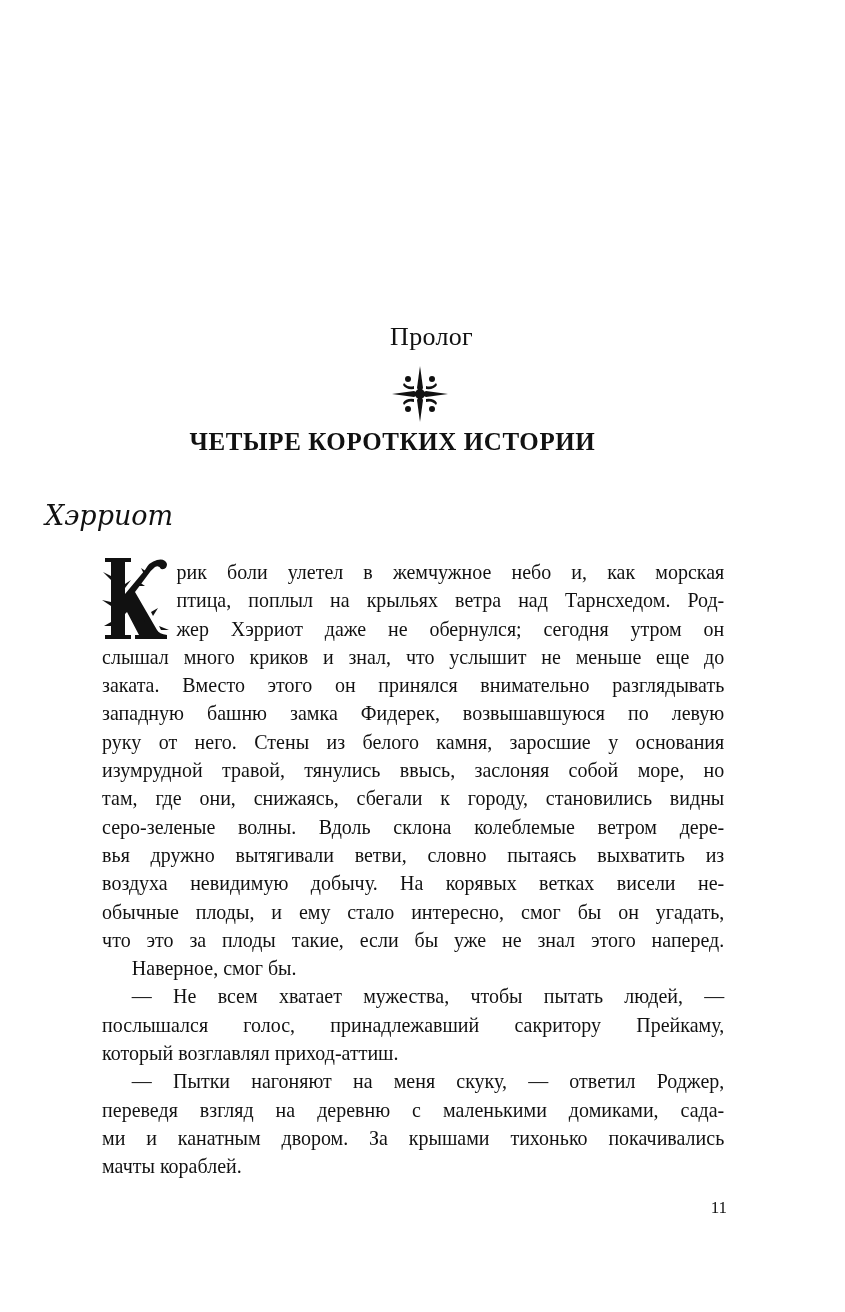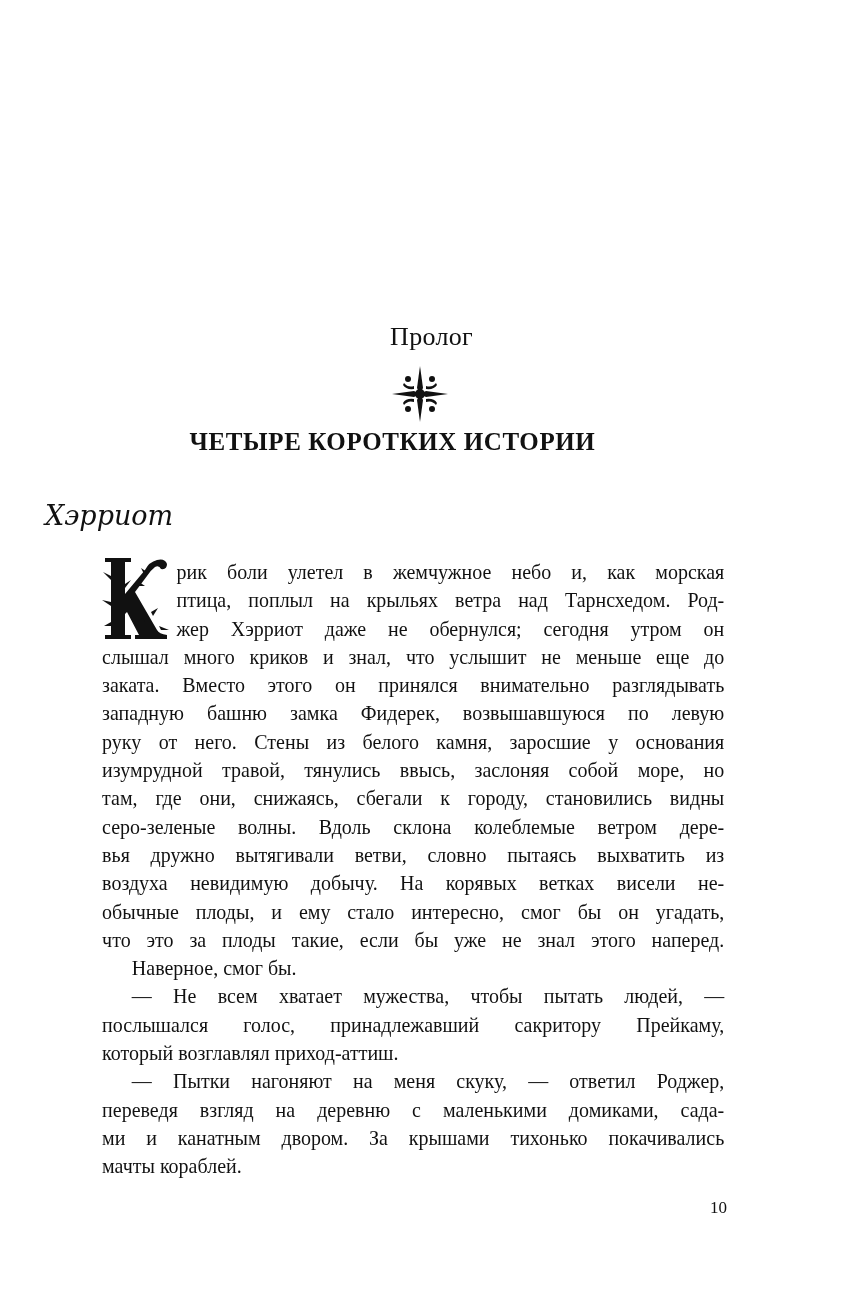--- a/index.html
+++ b/index.html
@@ -97,15 +97,15 @@
     <span class="line last" style="margin-left:-30px;padding-left:32px;width:637px">Наверное, смог бы.</span>
     <span class="line" style="margin-left:-30px;padding-left:32px;width:637px">— Не всем хватает мужества, чтобы пытать людей, —</span>
     <span class="line" style="margin-left:-30px;width:669px">послышался голос, принадлежавший сакритору Прейкаму,</span>
     <span class="line last" style="margin-left:-30px;width:669px">который возглавлял приход-аттиш.</span>
     <span class="line" style="margin-left:-30px;padding-left:32px;width:637px">— Пытки нагоняют на меня скуку, — ответил Роджер,</span>
     <span class="line" style="margin-left:-30px;width:669px">переведя взгляд на деревню с маленькими домиками, сада-</span>
     <span class="line" style="margin-left:-30px;width:669px">ми и канатным двором. За крышами тихонько покачивались</span>
     <span class="line last" style="margin-left:-30px;width:669px">мачты кораблей.</span>
   </div>
 
-  <div class="page-number">10</div>
+  <div class="page-number">11</div>
 
 </div>
 
 </body></html>

